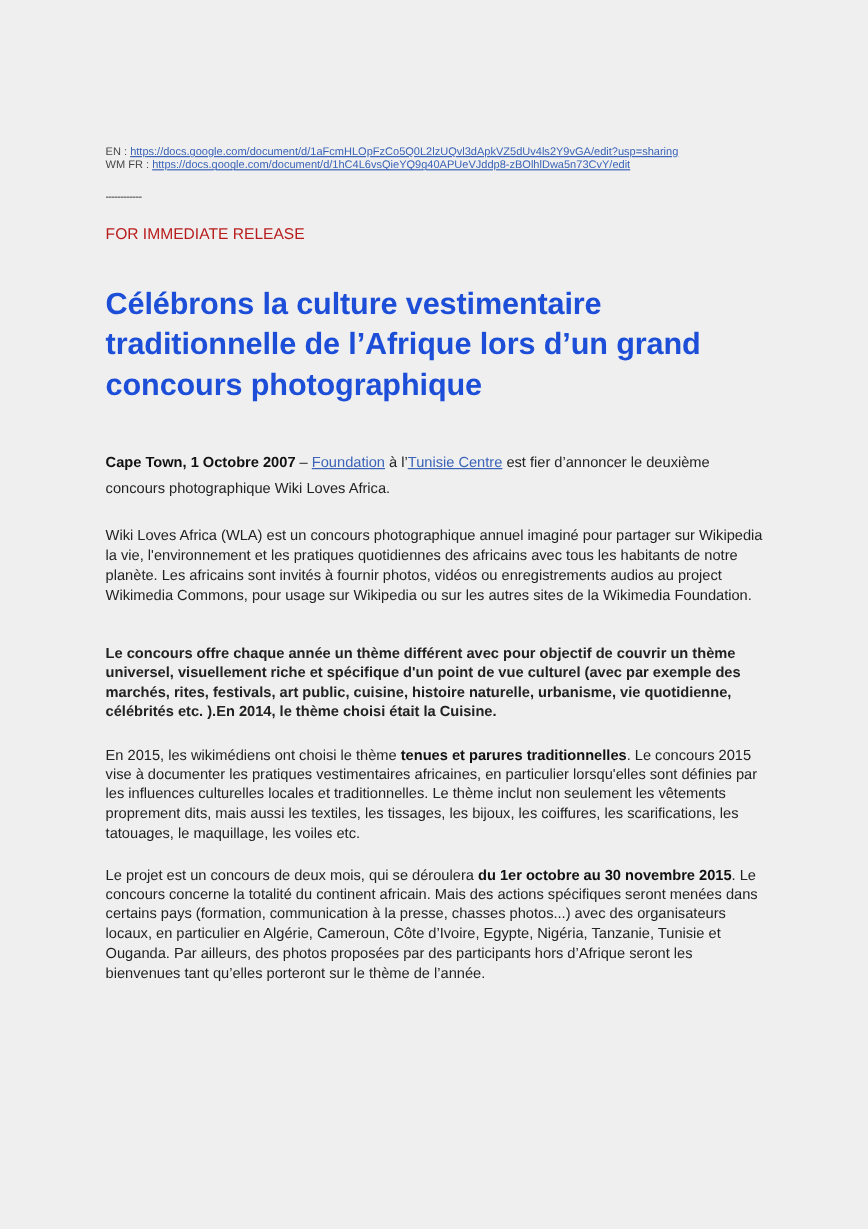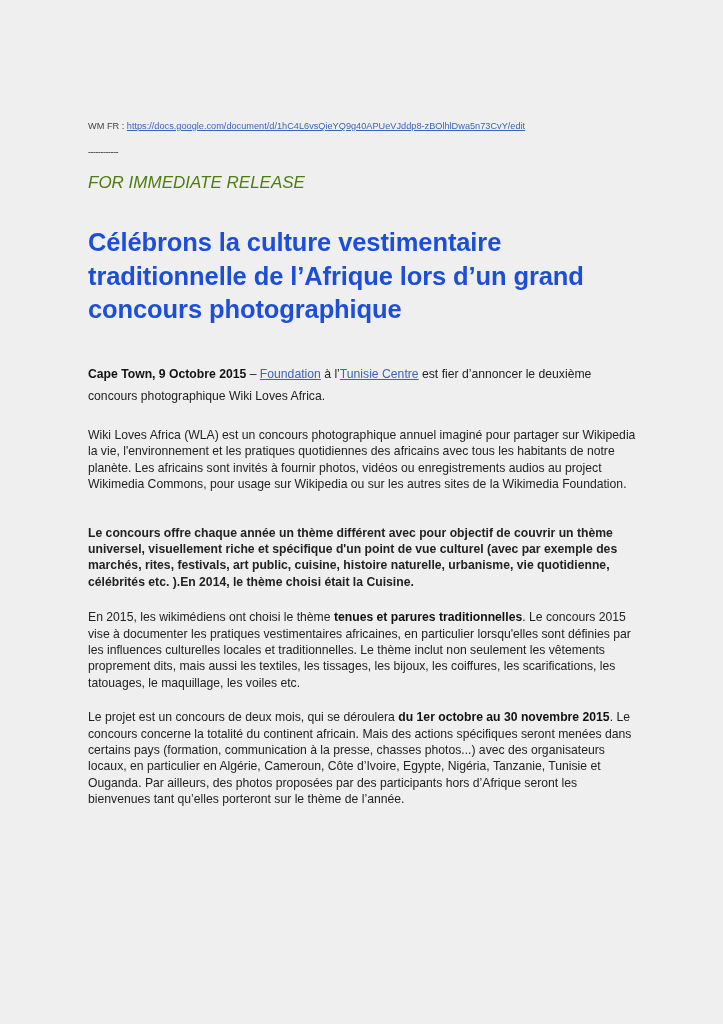--- a/index.html
+++ b/index.html
@@ -35,24 +35,23 @@
   }
   .sep {
     margin-top: 15px;
     font-size: 9px;
     line-height: 10px;
     color: #222;
     letter-spacing: -0.5px;
   }
   .release {
     margin-top: 18px;
-    font-size: 17px;
+    font-size: 13px;
     line-height: 15px;
-    color: #4d7c0f;
-    font-style: italic;
+    color: #b91c1c;
   }
   h1 {
     margin: 36px 0 4px 0;
     font-size: 25.5px;
     line-height: 33.5px;
     font-weight: bold;
     color: #1d4ed8;
     letter-spacing: -0.1px;
   }
   p {
@@ -77,32 +76,35 @@
   .p4 { margin-top: 18px; }
   b { font-weight: bold; color: #111; }
 </style>
 </head>
 <body>
 
 <div class="page">
 
   <div class="links">
     <div class="row">
+      <span>EN</span><span> : </span><a href="#">https://docs.google.com/document/d/1aFcmHLOpFzCo5Q0L2lzUQvl3dApkVZ5dUv4ls2Y9vGA/edit?usp=sharing</a>
+    </div>
+    <div class="row">
       <span>WM FR</span><span> : </span><a href="#">https://docs.google.com/document/d/1hC4L6vsQieYQ9g40APUeVJddp8-zBOlhlDwa5n73CvY/edit</a>
     </div>
   </div>
 
   <div class="sep">------------</div>
 
   <div class="release">FOR IMMEDIATE RELEASE</div>
 
   <h1>Célébrons la culture vestimentaire traditionnelle de l’Afrique lors d’un grand concours photographique</h1>
 
   <p class="lead">
-    <b>Cape Town, 9 Octobre 2015</b><span> – </span><a href="#">Foundation</a><span> à l’</span><a href="#">Tunisie Centre</a><span> est fier d’annoncer le deuxième concours photographique Wiki Loves Africa.</span>
+    <b>Cape Town, 1 Octobre 2007</b><span> – </span><a href="#">Foundation</a><span> à l’</span><a href="#">Tunisie Centre</a><span> est fier d’annoncer le deuxième concours photographique Wiki Loves Africa.</span>
   </p>
 
   <p class="body-p p1">Wiki Loves Africa (WLA) est un concours photographique annuel imaginé pour partager sur Wikipedia la vie, l'environnement et les pratiques  quotidiennes des africains avec tous les habitants de notre planète. Les africains sont invités à fournir photos, vidéos ou enregistrements audios au project Wikimedia Commons, pour usage sur Wikipedia ou sur les autres sites de la Wikimedia Foundation.</p>
 
   <p class="body-p p2">Le concours offre chaque année un thème différent avec pour objectif de couvrir un thème universel, visuellement riche et spécifique d'un point de vue culturel (avec par exemple des marchés, rites, festivals, art public, cuisine, histoire naturelle, urbanisme, vie quotidienne, célébrités etc. ).En 2014, le thème choisi était la Cuisine.</p>
 
   <p class="body-p p3">
     <span>En 2015, les wikimédiens ont choisi le thème </span><b>tenues et parures traditionnelles</b><span>. Le concours 2015 vise à documenter les pratiques vestimentaires africaines, en particulier lorsqu'elles sont définies par les influences culturelles locales et traditionnelles. Le thème inclut non seulement les vêtements proprement dits, mais aussi les textiles, les tissages, les bijoux, les coiffures, les scarifications, les tatouages, le maquillage, les voiles etc.</span>
   </p>
 

